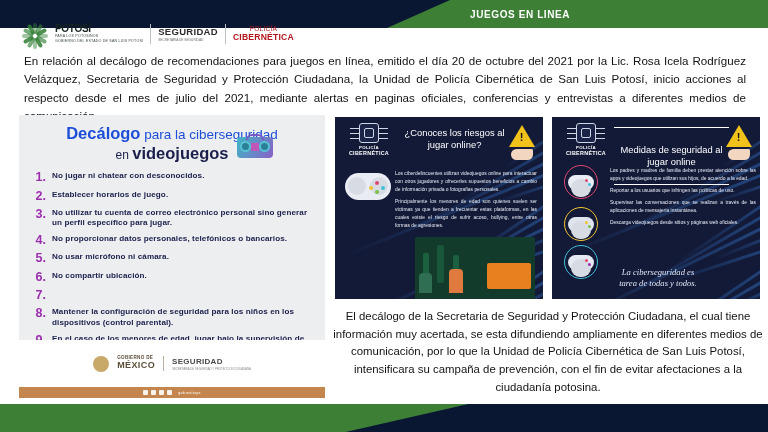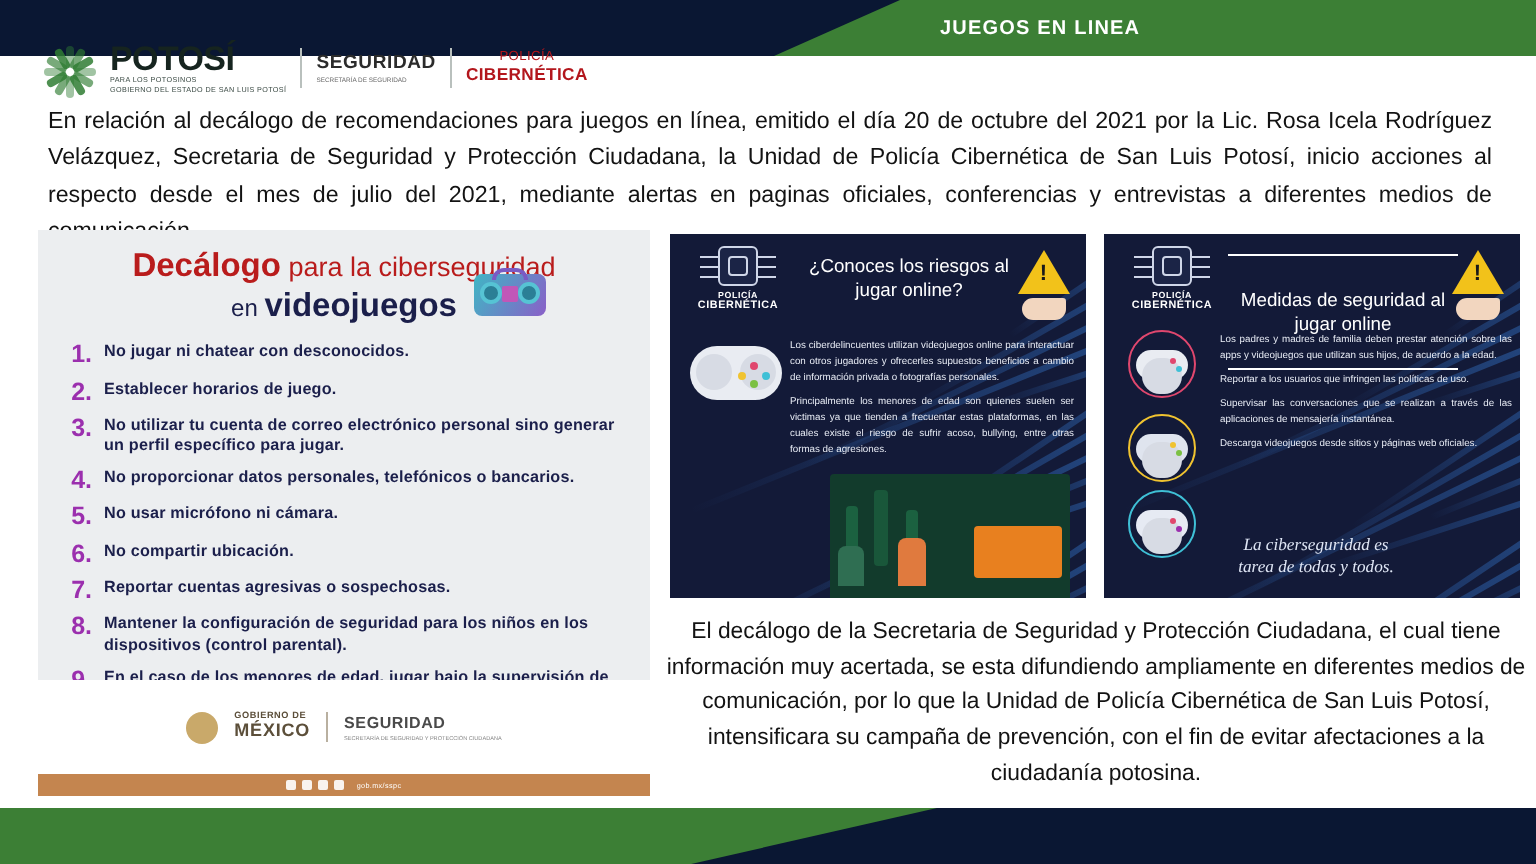--- a/index.html
+++ b/index.html
@@ -36,21 +36,21 @@
     position: absolute; left: 22px; top: 20px;
     display: flex; align-items: center; gap: 7px; height: 28px;
   }
   .potosi-mark { width: 26px; height: 26px; position: relative; }
   .potosi-mark i {
     position: absolute; left: 50%; top: 50%; width: 11px; height: 4px;
     background: #2f7d32; border-radius: 2px;
     transform-origin: 0 50%;
   }
   .potosi-txt { line-height: 1; }
-  .potosi-txt .b { font-size: 17px; font-weight: bold; color: #16241f; letter-spacing: -.3px; }
+  .potosi-txt .b { font-size: 10px; font-weight: bold; color: #16241f; letter-spacing: -.3px; }
   .potosi-txt .s { font-size: 3.6px; color: #3b4a44; letter-spacing: .2px; display: block; margin-top: 1px;}
   .vrule { width: 1px; height: 20px; background: #b9c0bd; }
   .seg-txt .b { font-size: 9.5px; font-weight: bold; color: #2b2b2b; letter-spacing: .3px; }
   .seg-txt .s { font-size: 3.2px; color: #6b6b6b; display: block; margin-top: 1.5px; }
   .pc-txt { text-align: center; line-height: 1.05; }
   .pc-txt .a { font-size: 6.6px; color: #b3161c; letter-spacing: .2px; }
   .pc-txt .b { font-size: 8.6px; font-weight: bold; color: #b3161c; letter-spacing: .2px; }
 
   
   .intro {
@@ -58,21 +58,21 @@
     font-size: 11.6px; line-height: 1.58; color: #131313;
     text-align: justify; font-family: "Liberation Sans", sans-serif;
   }
 
   
   .decalogo {
     position: absolute; left: 19px; top: 115px; width: 306px; height: 283px;
     background: #eceef0; overflow: hidden;
   }
   .dec-head { padding: 9px 10px 2px 10px; text-align: center; position: relative; }
-  .dec-h1 { font-size: 13.5px; color: #b91c1c; line-height: 1.16; }
+  .dec-h1 { font-size: 13.5px; color: #1d4ed8; line-height: 1.16; }
   .dec-h1 .big { font-size: 16.5px; font-weight: bold; }
   .dec-h2 { font-size: 12px; color: #1b1f4b; line-height: 1.16; margin-top: 1px; }
   .dec-h2 .big { font-size: 16.5px; font-weight: bold; }
   .boombox {
     position: absolute; right: 52px; top: 22px; width: 36px; height: 21px;
     background: linear-gradient(120deg,#3fb6c4 0%, #8a5fc8 100%);
     border-radius: 4px;
   }
   .boombox .spk { position:absolute; top:4px; width:11px; height:11px; border-radius:50%;
     background:#2b7f96; border:2px solid #56c3d4; }
@@ -284,21 +284,20 @@
         <div class="dec-item">
           <div class="dec-num">5.</div>
           <div class="dec-txt">No usar micrófono ni cámara.</div>
         </div>
         <div class="dec-item">
           <div class="dec-num">6.</div>
           <div class="dec-txt">No compartir ubicación.</div>
         </div>
         <div class="dec-item">
           <div class="dec-num">7.</div>
-          <div class="dec-txt">Reportar cuentas agresivas o sospechosas.</div>
         </div>
         <div class="dec-item">
           <div class="dec-num">8.</div>
           <div class="dec-txt">Mantener la configuración de seguridad para los niños en los dispositivos (control parental).</div>
         </div>
         <div class="dec-item">
           <div class="dec-num">9.</div>
           <div class="dec-txt">En el caso de los menores de edad, jugar bajo la supervisión de adultos.</div>
         </div>
         <div class="dec-item">

